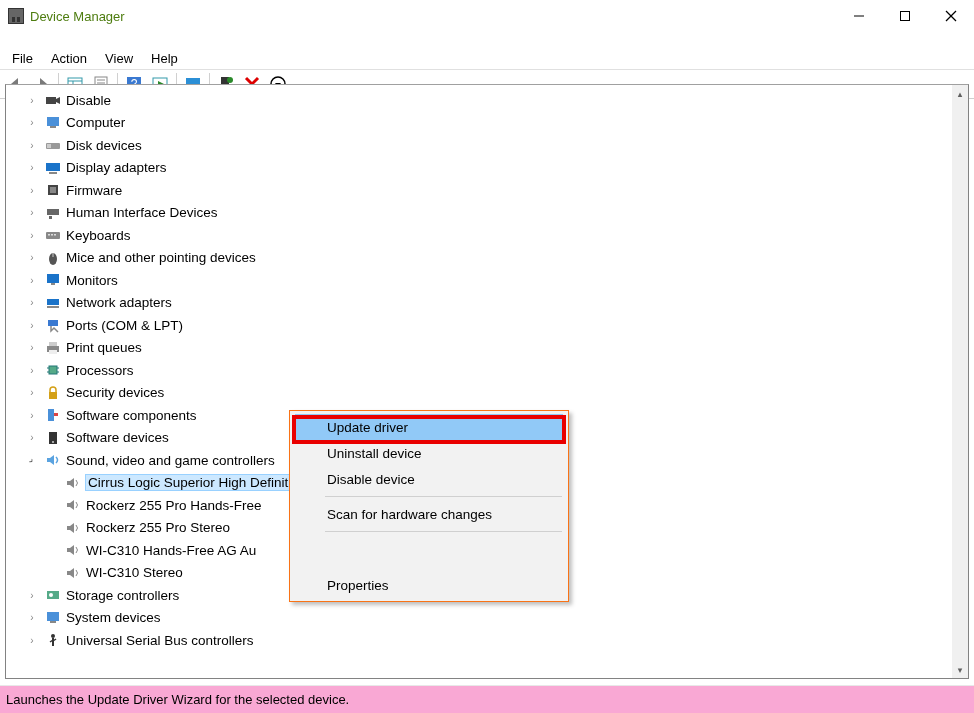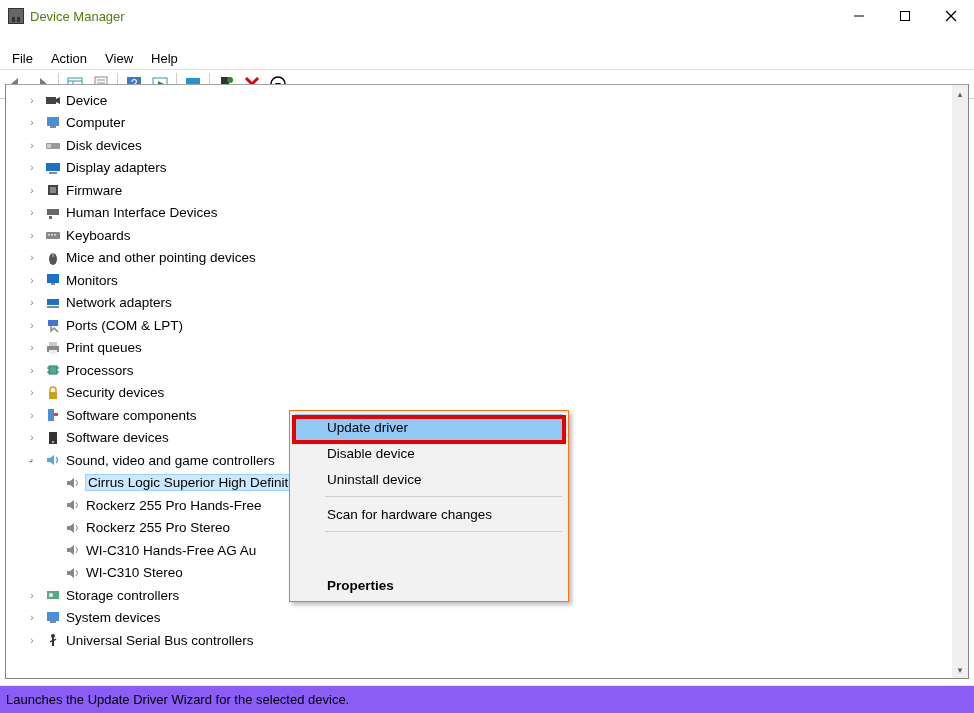--- a/index.html
+++ b/index.html
@@ -37,25 +37,25 @@
 .row .icon { width:18px; height:18px; margin: 0 4px 0 2px; display:inline-flex; align-items:center; justify-content:center; }
 .row.child { padding-left: 56px; }
 .row.child.sel .label { background:#cce8ff; border:1px solid #99d1ff; padding: 0 2px; margin-left:-1px;}
 .row.child.sel { position:relative; }
 
 
 .ctxmenu { position:absolute; left:289px; top:410px; width:280px; background:#f2f2f2; border:1px solid #f97316; box-shadow: 3px 3px 4px rgba(0,0,0,0.25); padding: 3px 5px; z-index: 50;}
 .ctxmenu .item { height:26px; display:flex; align-items:center; padding-left: 32px; font-size:13.5px; }
 .ctxmenu .item.hover { background:#91c9f7; }
 .ctxmenu .sep { height:1px; background:#d0d0d0; margin: 4px 1px 4px 30px; }
-.ctxmenu .bold { font-weight:700;margin-top:40px; }
+.ctxmenu .bold { font-weight:400;margin-top:40px; }
 .ctxmenu .highlight-box { position:absolute; left:2px; top:4px; right:2px; height:29px; border:4px solid #e90000; pointer-events:none; }
 
 
-.statusbar { position:absolute; left:0; right:0; bottom:0; height:28px; display:flex; align-items:center; padding-left:6px; font-size:13px; background:#8b5cf6; border-top:1px solid #e8e8e8; }
+.statusbar { position:absolute; left:0; right:0; bottom:0; height:28px; display:flex; align-items:center; padding-left:6px; font-size:13px; background:#f9a8d4; border-top:1px solid #e8e8e8; }
 
 
 .devicon { width:16px; height:16px; }
 </style>
 </head>
 <body>
 
 <div class="titlebar">
   <span class="titlebar-icon"></span>
   <span class="titlebar-title">Device Manager</span>
@@ -159,21 +159,21 @@
   <div class="tree">
 
     <div class="row">
         <span class="expander">›</span>
         <span class="icon">
           <svg class="devicon" viewBox="0 0 16 16">
             <rect x="1" y="5" width="10" height="7" fill="#444"></rect>
             <path d="M11 7 L15 5 V12 L11 10 Z" fill="#444"></path>
           </svg>
         </span>
-        <span class="label">Device</span>
+        <span class="label">Disable</span>
       </div>
     <div class="row">
         <span class="expander">›</span>
         <span class="icon">
           <svg class="devicon" viewBox="0 0 16 16">
             <rect x="2" y="2" width="12" height="9" fill="#4a90d9"></rect>
             <rect x="5" y="11" width="6" height="2" fill="#888"></rect>
           </svg>
         </span>
         <span class="label">Computer</span>
@@ -419,22 +419,22 @@
   <div class="vscroll">
     <div class="arrow">▴</div>
     <div class="track"></div>
     <div class="arrow">▾</div>
   </div>
 </div>
 
 <div class="ctxmenu">
   <div class="highlight-box"></div>
   <div class="item hover">Update driver</div>
+  <div class="item">Uninstall device</div>
   <div class="item">Disable device</div>
-  <div class="item">Uninstall device</div>
   <div class="sep"></div>
   <div class="item">Scan for hardware changes</div>
   <div class="sep"></div>
   <div class="item bold">Properties</div>
 </div>
 
 <div class="statusbar">
   <span>Launches the Update Driver Wizard for the selected device.</span>
 </div>
 

